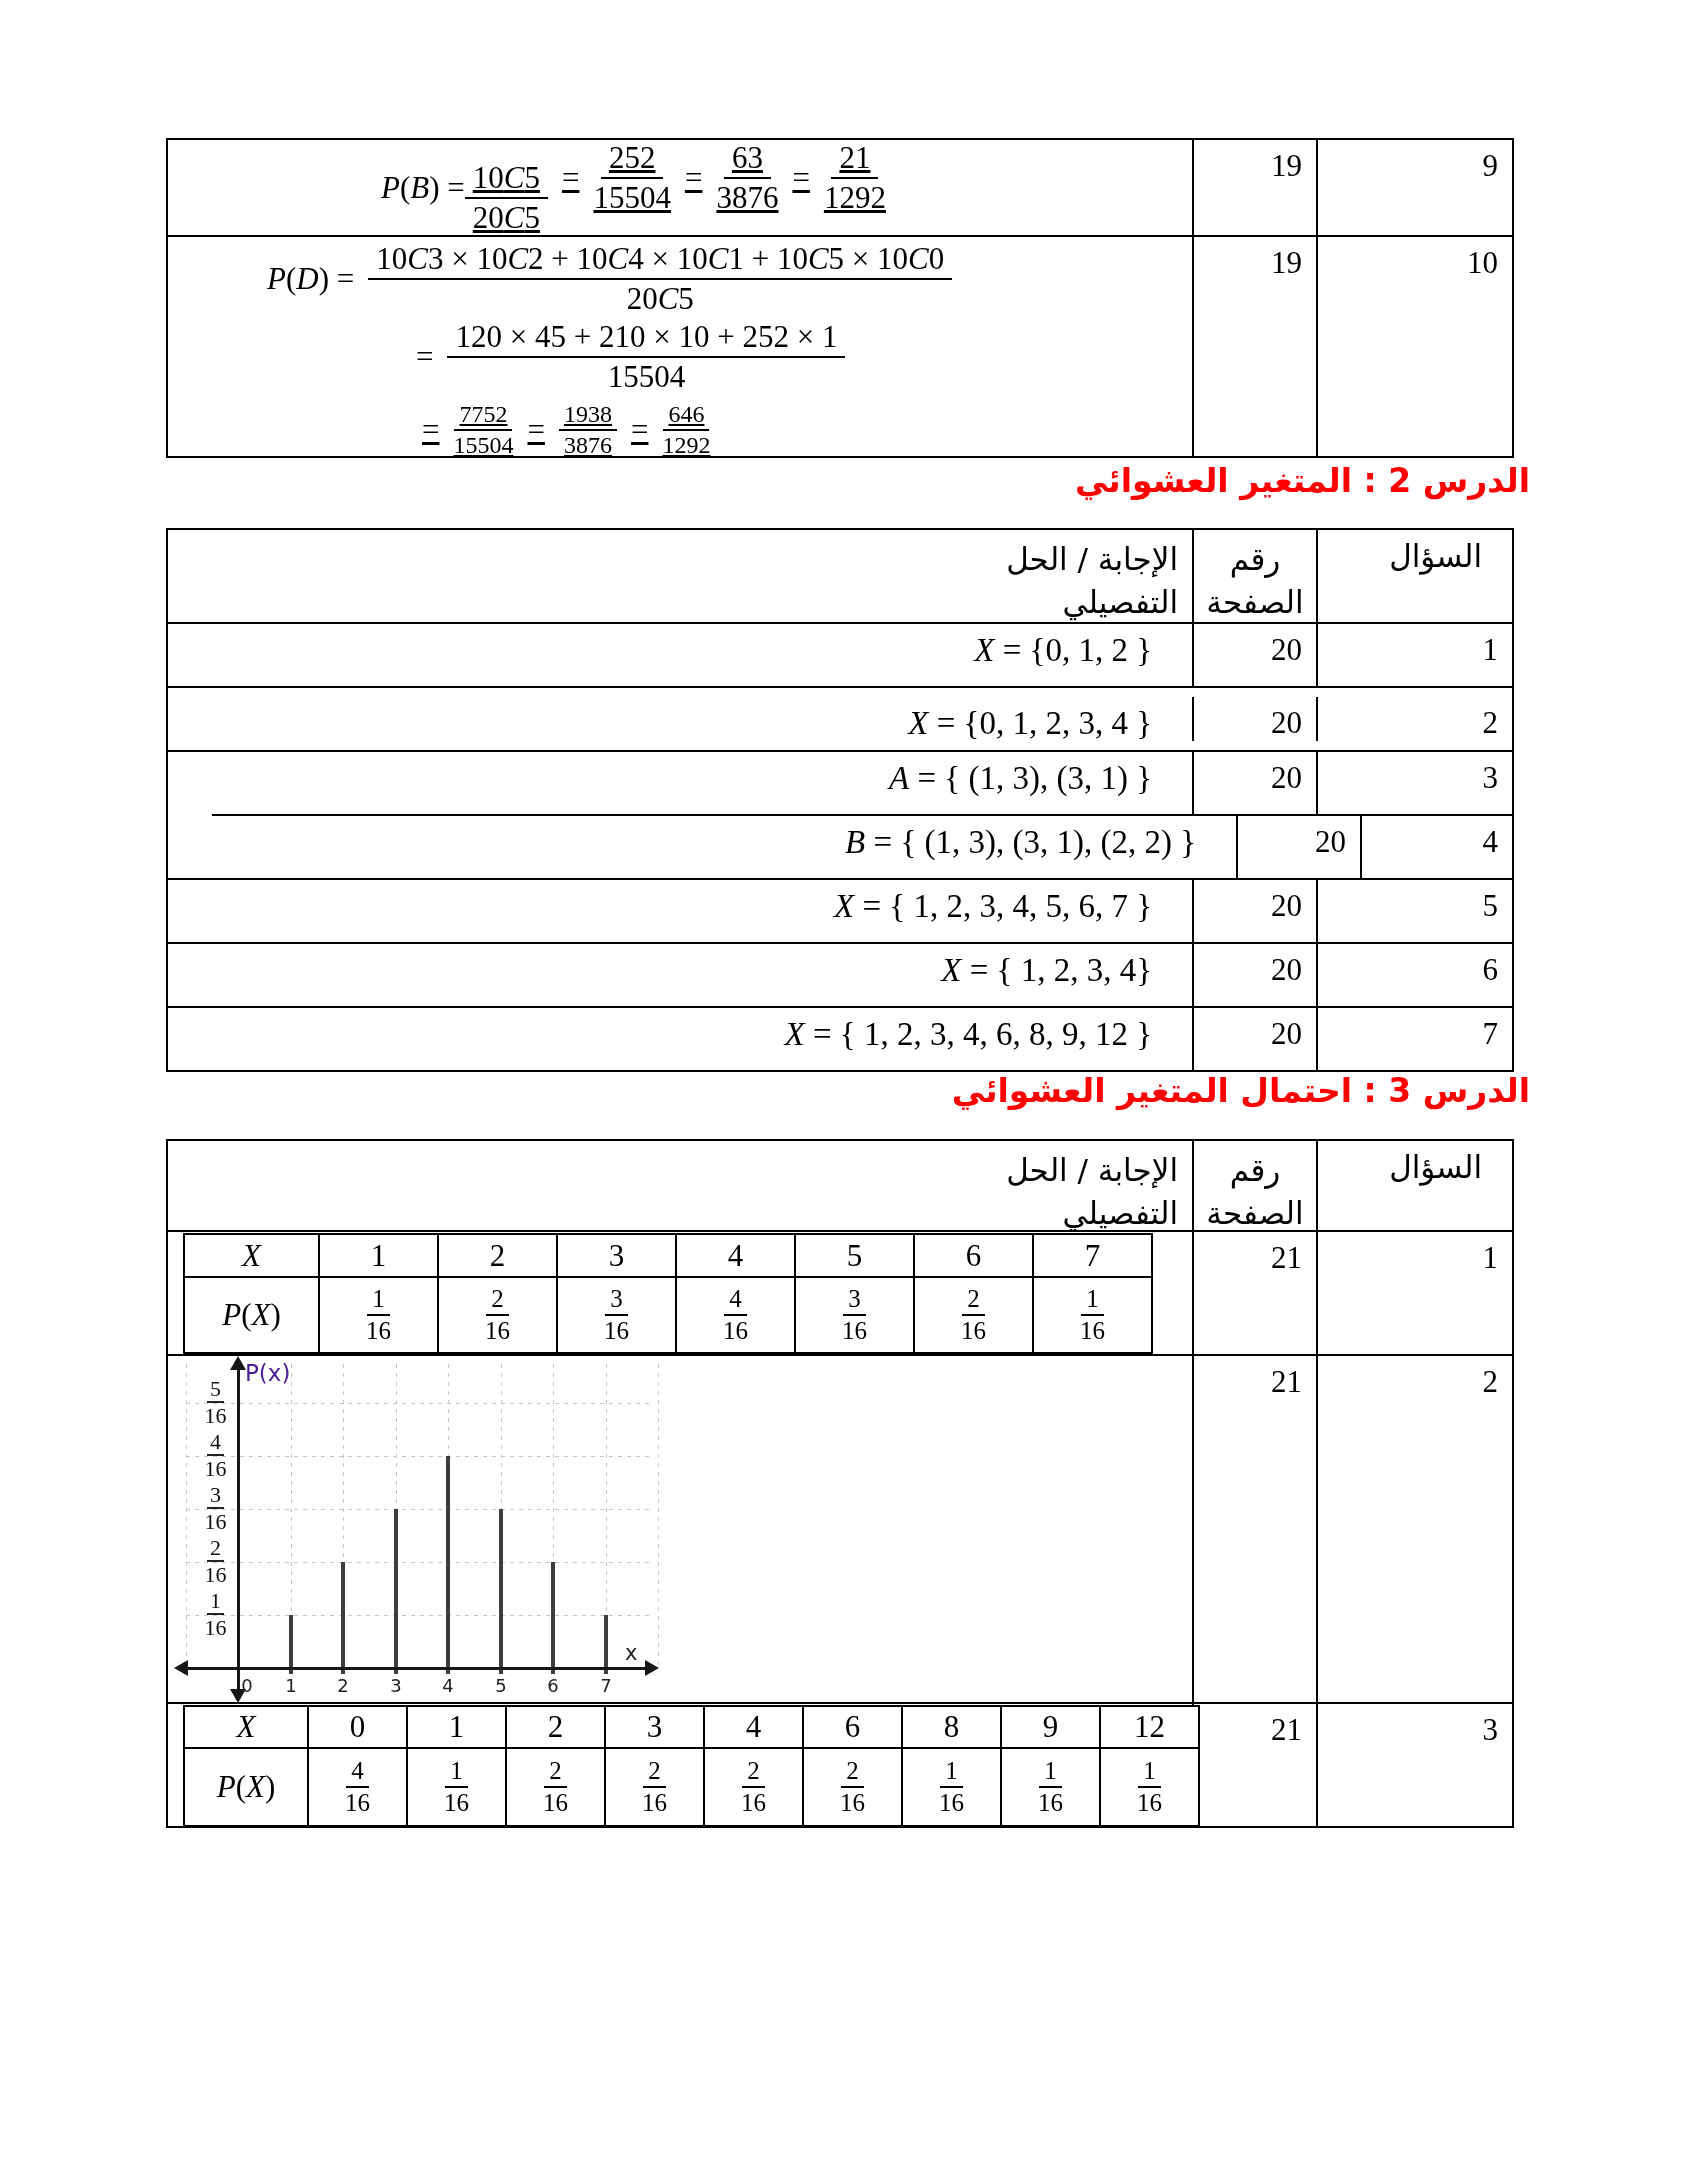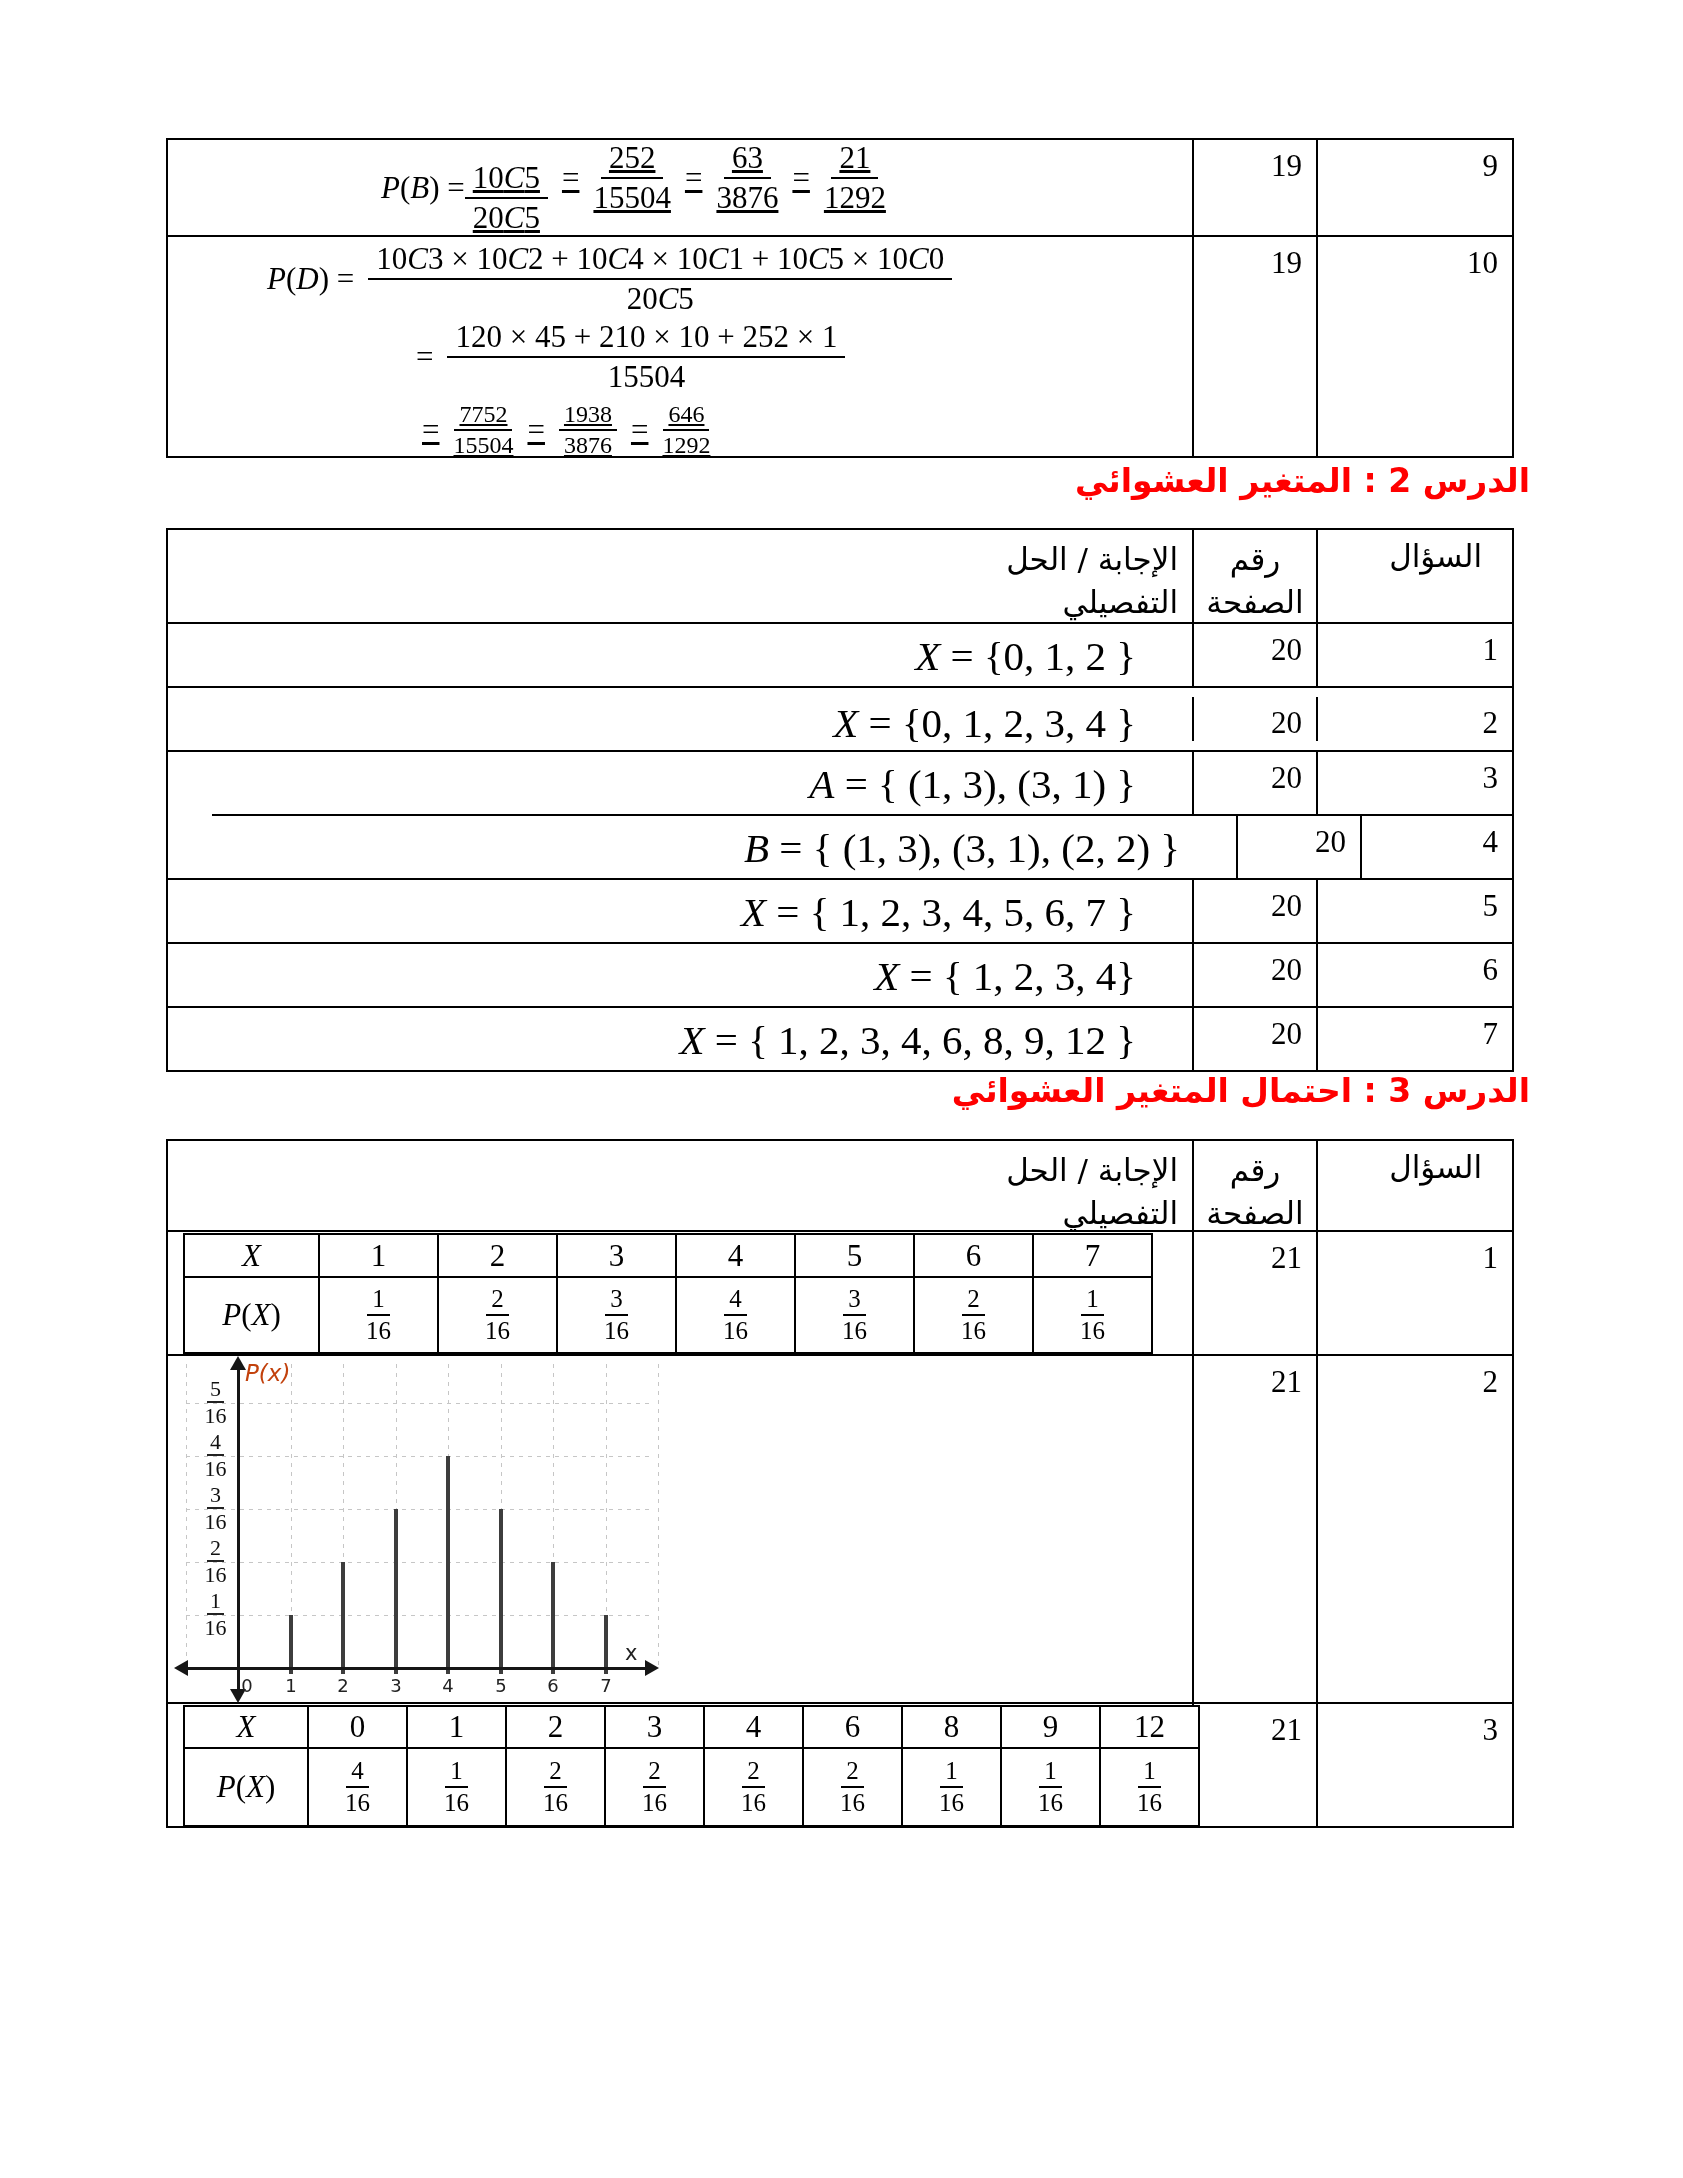--- a/index.html
+++ b/index.html
@@ -33,21 +33,21 @@
   .step{display:inline-flex;align-items:center;text-decoration:underline;}
 
   .pb{display:flex;align-items:center;height:100%;padding-left:213px;font-size:31px;}
   .pd{padding:4px 0 0 99px;font-size:31px;}
   .pline{display:flex;align-items:center;}
   .pl2{margin-left:149px;margin-top:2px;}
   .pl3{margin-left:141px;margin-top:6px;}
   .pl3 .frac{font-size:24px;}
   .pl3 .frac .num{padding:0 5px 1px 5px;}
 
-  .ans{display:block;text-align:right;padding:8px 56px 0 0;font-size:41px;}
+  .ans{display:block;text-align:right;padding:8px 40px 0 0;font-size:33px;}
 
   
   .lesson{position:absolute;right:153px;color:#ff0000;font-weight:bold;font-size:33px;direction:rtl;
           font-family:"DejaVu Sans","Liberation Sans",sans-serif;}
 
   
   .dist{border:2px solid #000;box-sizing:border-box;display:inline-flex;flex-direction:column;margin:1px 0 0 15px;background:#fff;}
   .drow{display:flex;}
   .prow{border-top:2px solid #000;}
   .dlabel{display:flex;align-items:center;justify-content:center;font-size:31px;}
@@ -68,21 +68,21 @@
   .xaxis{height:3px;background:#161616;}
   .arr{width:0;height:0;}
   .arr.up{border-left:8px solid transparent;border-right:8px solid transparent;border-bottom:14px solid #161616;}
   .arr.down{border-left:8px solid transparent;border-right:8px solid transparent;border-top:14px solid #161616;}
   .arr.lt{border-top:8px solid transparent;border-bottom:8px solid transparent;border-right:14px solid #161616;}
   .arr.rt{border-top:8px solid transparent;border-bottom:8px solid transparent;border-left:14px solid #161616;}
   .xt{width:34px;text-align:center;font-size:18px;color:#222;}
   .yfrac{left:20px;width:55px;text-align:center;font-size:22px;color:#111;font-family:"Liberation Serif",serif;line-height:1.15;}
   .yfrac .fn{display:inline-block;border-bottom:2px solid #222;padding:0 3px;}
   .yfrac .fd{display:block;}
-  .plab{font-size:23px;color:#c2410c;font-style:italic;}
+  .plab{font-size:23px;color:#4c1d95;}
   .xlab{font-size:21px;color:#222;}
 </style>
 </head>
 <body>
 
 <div class="page">
 
   <div class="otable" style="top:138px;height:320px;">
     <div class="orow" style="height:95px;">
       <div class="cell c-ans">

